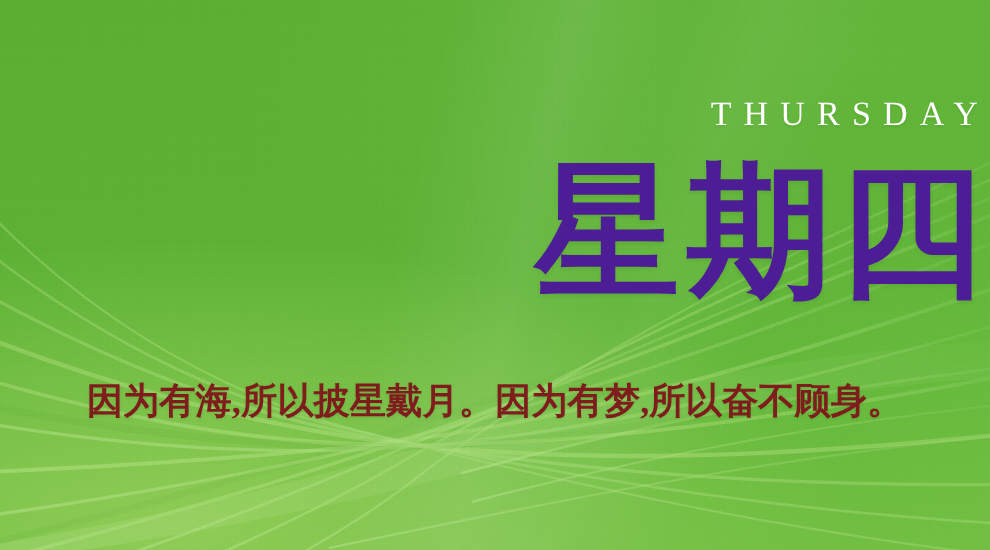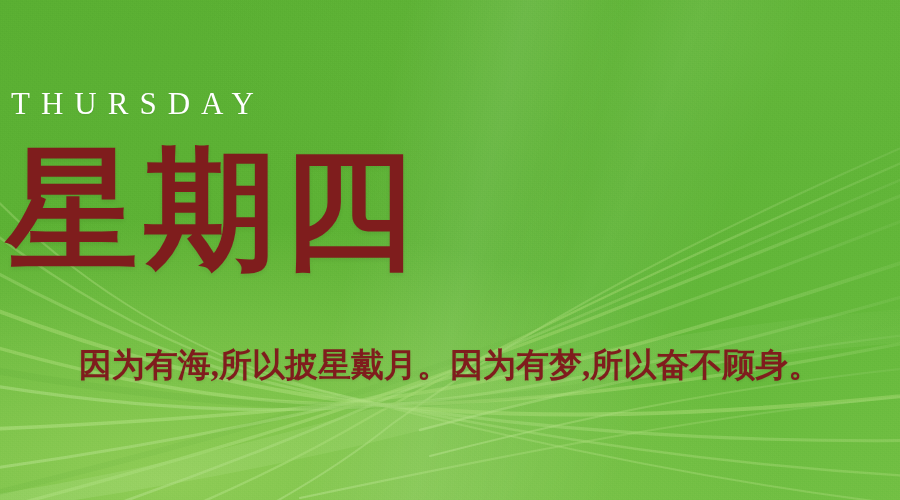--- a/index.html
+++ b/index.html
@@ -55,39 +55,39 @@
     mix-blend-mode: overlay;
     pointer-events: none;
   }
 
   
   .content {
     position: absolute;
     inset: 0;
     display: flex;
     flex-direction: column;
-    align-items: flex-start;
+    align-items: flex-end;
   }
 
   .weekday-en {
     margin-top: 88px;
     color: #ffffff;
     font-family: "Liberation Serif", "DejaVu Serif", serif;
     font-size: 31px;
     font-weight: 400;
     letter-spacing: 11px;
     text-indent: 11px;
     line-height: 1;
     text-shadow: 0 1px 2px rgba(0,0,0,.07);
     white-space: nowrap;
   }
 
   .weekday-cn {
     margin-top: 18px;
-    color: #7f1d1d;
+    color: #4c1d95;
     font-family: "Liberation Serif", "DejaVu Serif", serif;
     font-size: 132px;
     font-weight: 700;
     letter-spacing: 6px;
     text-indent: 6px;
     line-height: 1.12;
     white-space: nowrap;
     text-shadow: 0 2px 4px rgba(0,0,0,.08);
   }
 

